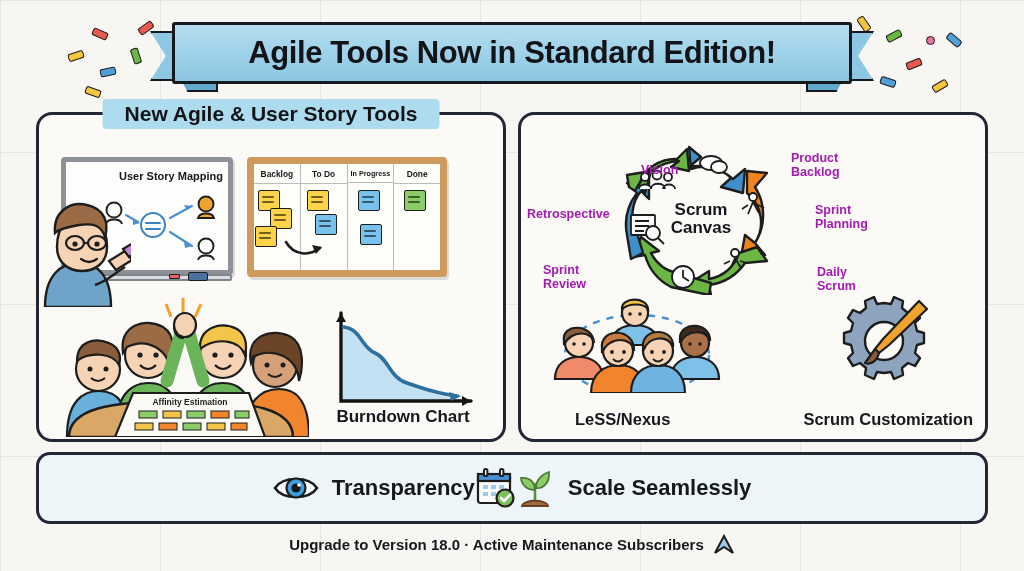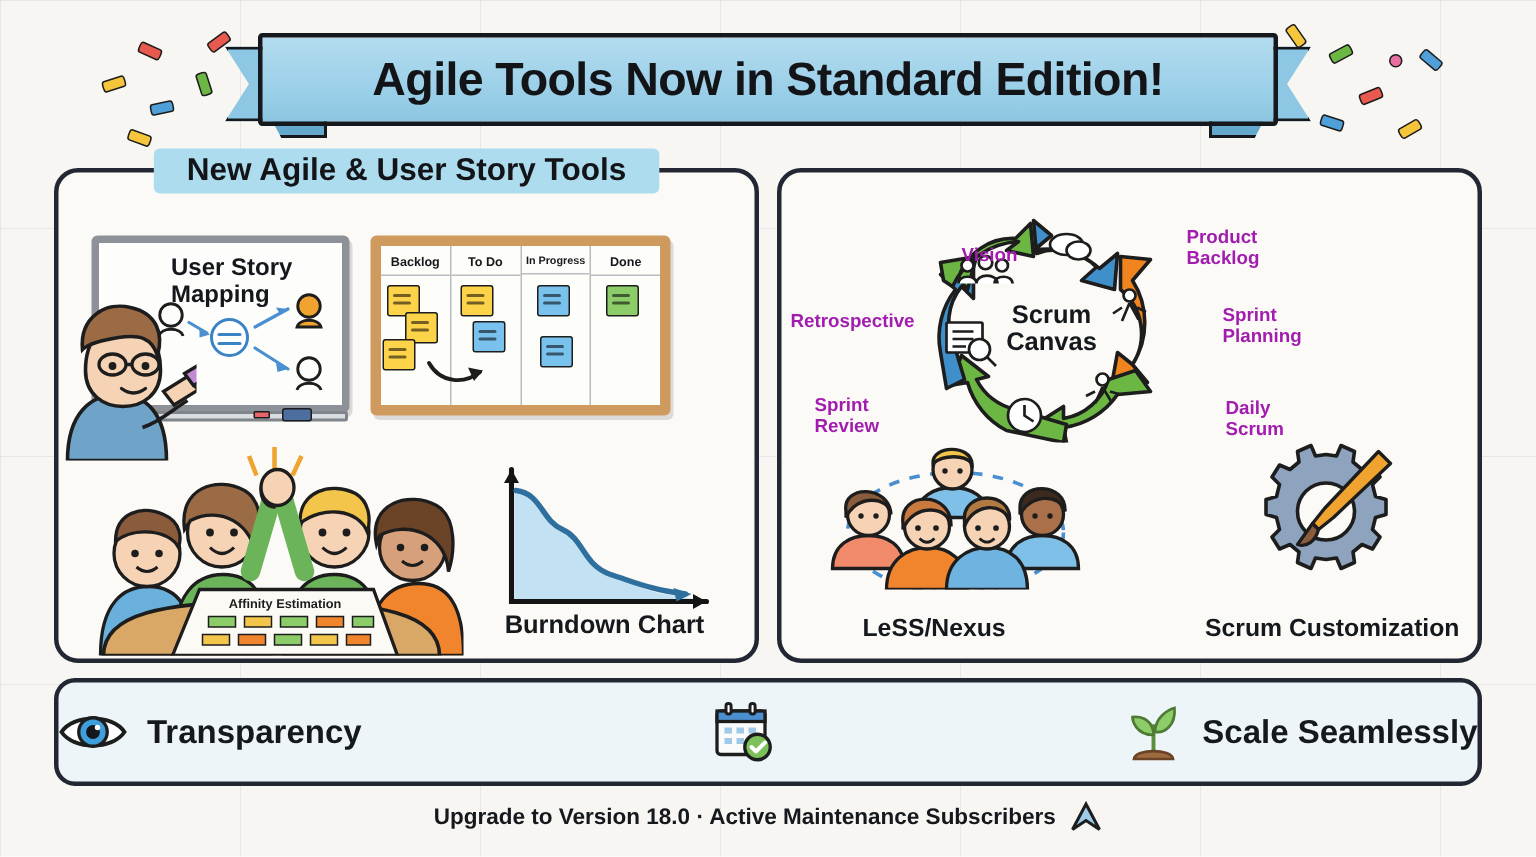--- a/index.html
+++ b/index.html
@@ -60,22 +60,22 @@
     background: #addcef; padding: 3px 22px; border-radius: 4px;
     font-size: 21px; font-weight: bold; color: #131417; white-space: nowrap;
   }
 
   
   .board {
     position: absolute; left: 22px; top: 42px; width: 172px; height: 118px;
     background: #fdfdfb; border: 5px solid #8d9299; border-radius: 4px;
     box-shadow: 2px 3px 0 rgba(0,0,0,.13);
   }
-  .board-title { position: absolute; top: 8px; left: 0; right: 0; text-align: left;
-    font-size: 16px; font-weight: bold; color: #14171b; padding-left: 48px; }
+  .board-title { position: absolute; top: 8px; left: 0; right: 0; text-align: center;
+    font-size: 11px; font-weight: bold; color: #14171b; padding-left: 48px; }
   .board-ledge { position: absolute; left: -4px; right: -4px; bottom: -11px; height: 7px;
     background: #d9dce0; border: 2px solid #80858c; border-radius: 2px; }
   .marker-a { position: absolute; right: 48px; bottom: -9px; width: 11px; height: 5px;
     background: #e8636a; border: 1.4px solid #1b1b1b; border-radius: 1px; }
   .eraser { position: absolute; right: 20px; bottom: -11px; width: 20px; height: 9px;
     background: #4d6fa0; border: 1.6px solid #1b1b1b; border-radius: 2px; }
   .hub { position: absolute; left: 74px; top: 50px; width: 26px; height: 26px;
     border: 2.4px solid #3a83c4; border-radius: 50%; background: #fff; }
   .hub::before, .hub::after {
     content: ""; position: absolute; left: 3px; right: 3px; height: 2px;
@@ -140,21 +140,21 @@
   .gearbrush { position: absolute; right: 52px; bottom: 52px; width: 98px; height: 92px; }
   .foot-label {
     position: absolute; bottom: 10px; font-size: 16.5px; font-weight: bold;
     color: #15181c; white-space: nowrap;
   }
 
   
   #benefits {
     position: absolute; left: 36px; top: 452px; width: 952px; height: 72px;
     background: #eef5f8; border: 3px solid #222733; border-radius: 14px;
-    display: flex; align-items: center; justify-content: space-between;
+    display: flex; align-items: center; justify-content: center;
   }
   .benefit { display: flex; align-items: center; gap: 13px; }
   .benefit-label { font-size: 22px; font-weight: bold; color: #15181c; }
 
   
   #footer {
     position: absolute; left: 0; right: 0; top: 534px;
     display: flex; align-items: center; justify-content: center; gap: 9px;
   }
   .footer-text { font-size: 15px; font-weight: bold; color: #15181c; }

